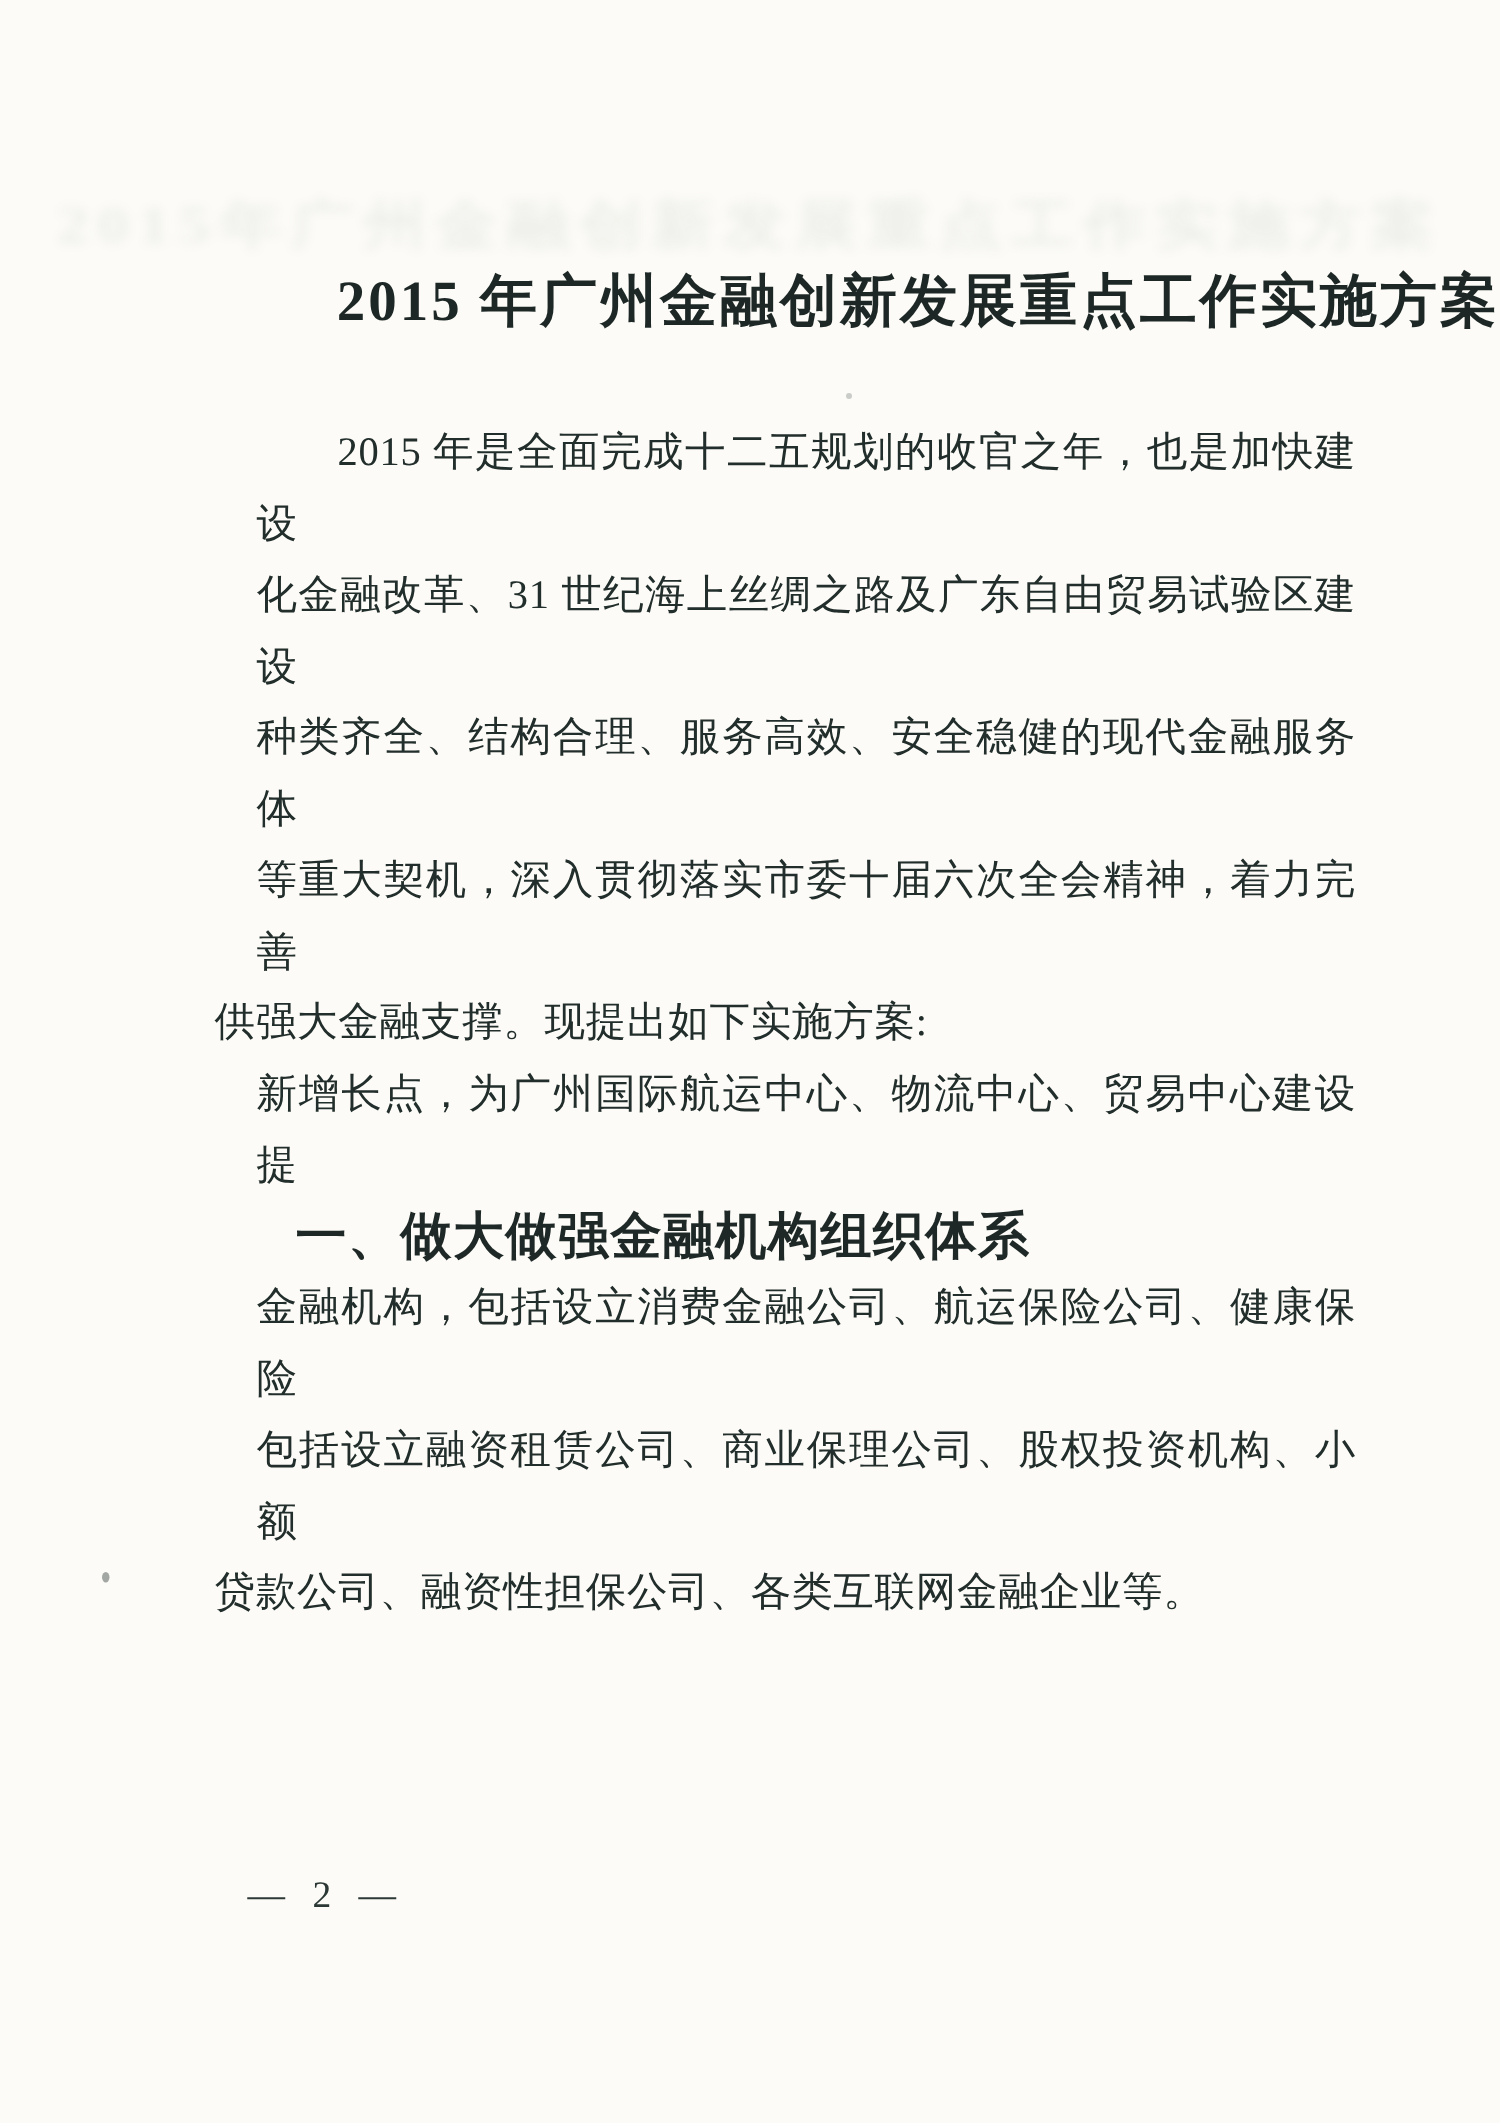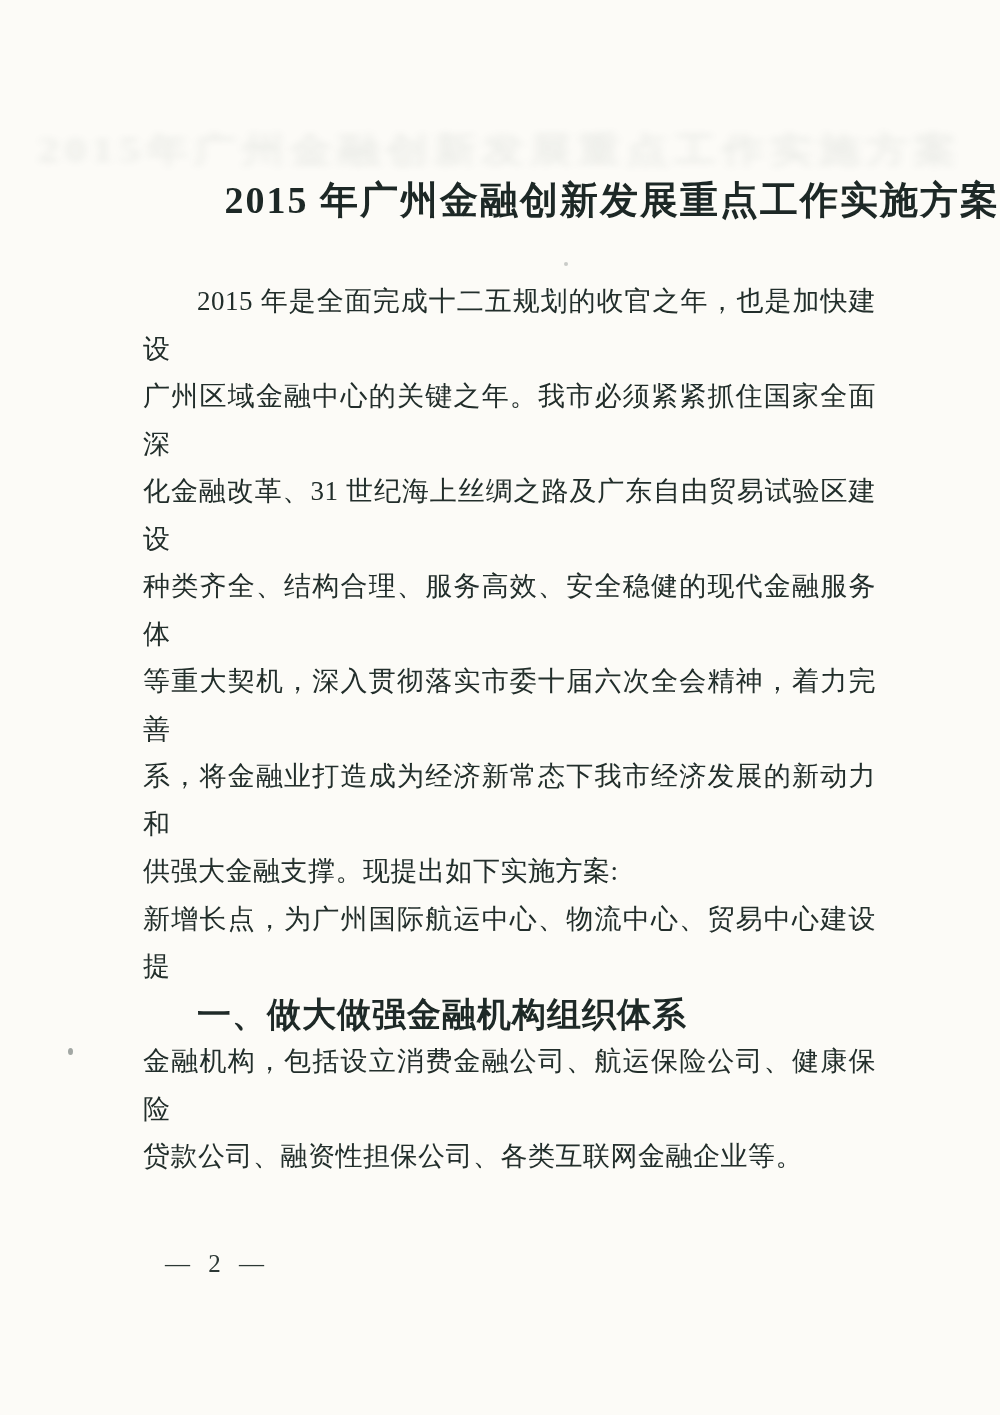--- a/index.html
+++ b/index.html
@@ -63,20 +63,21 @@
     width: 100%;
     text-align: justify;
     text-align-last: left;
     white-space: nowrap;
   }
   .line.fill {
     white-space: normal;
     text-align: justify;
     text-align-last: justify;
     text-justify: inter-ideograph;
+    margin-left: 28px;
   }
   .line.indent {
     text-indent: 54px;
   }
   .line.heading {
     font-family: "Liberation Sans", "DejaVu Sans", sans-serif;
     font-weight: bold;
     font-size: 34px;
     color: #1e2927;
     letter-spacing: 1px;
@@ -100,29 +101,28 @@
 </head>
 <body>
 
 <div class="page">
   <div class="ghost">2015年广州金融创新发展重点工作实施方案</div>
 
   <h1 class="title">2015 年广州金融创新发展重点工作实施方案</h1>
 
   <div class="doc-body">
       <div class="line indent fill">2015 年是全面完成十二五规划的收官之年，也是加快建设</div>
-      <div class="line fill">广州区域金融中心的关键之年。我市必须紧紧抓住国家全面深</div>
       <div class="line fill">化金融改革、31 世纪海上丝绸之路及广东自由贸易试验区建设</div>
       <div class="line fill">种类齐全、结构合理、服务高效、安全稳健的现代金融服务体</div>
       <div class="line fill">等重大契机，深入贯彻落实市委十届六次全会精神，着力完善</div>
-      <div class="line fill">系，将金融业打造成为经济新常态下我市经济发展的新动力和</div>
       <div class="line">供强大金融支撑。现提出如下实施方案:</div>
       <div class="line fill">新增长点，为广州国际航运中心、物流中心、贸易中心建设提</div>
       <div class="line indent heading">一、做大做强金融机构组织体系</div>
       <div class="line fill">金融机构，包括设立消费金融公司、航运保险公司、健康保险</div>
+      <div class="line fill">包括设立融资租赁公司、商业保理公司、股权投资机构、小额</div>
       <div class="line">贷款公司、融资性担保公司、各类互联网金融企业等。</div>
     </div>
 
   <div class="speck s1"></div>
   <div class="speck s2"></div>
 
   <div class="footer">— 2 —</div>
 </div>
 
 </body></html>

